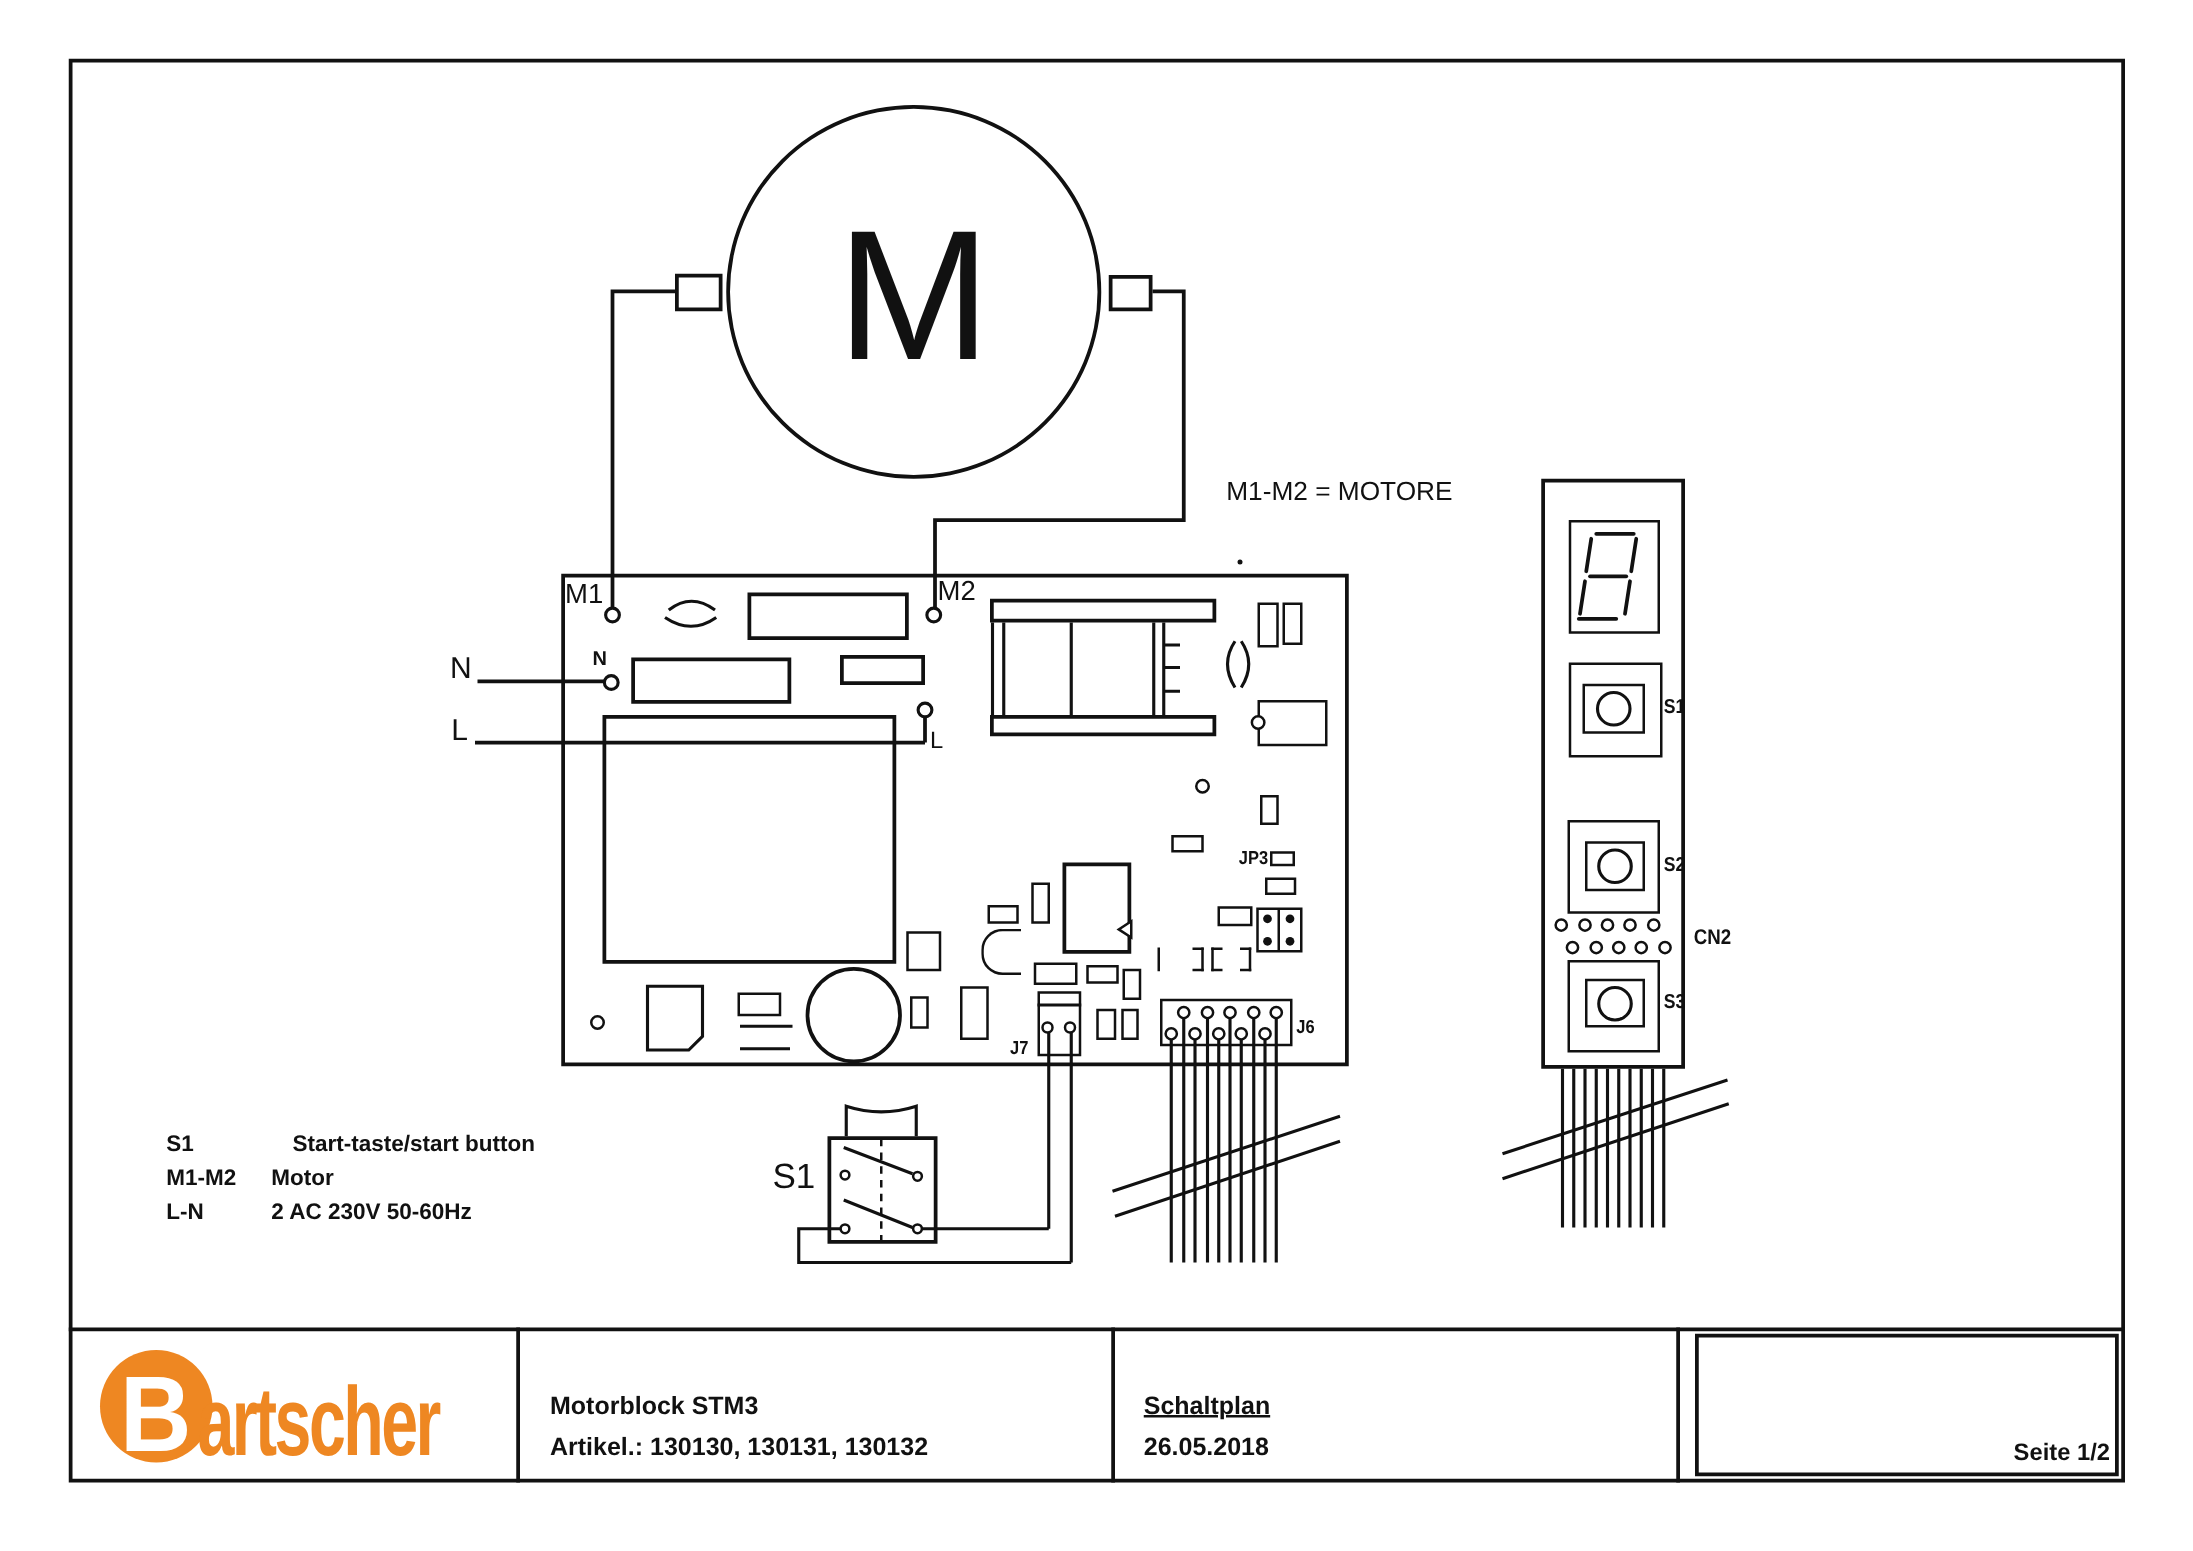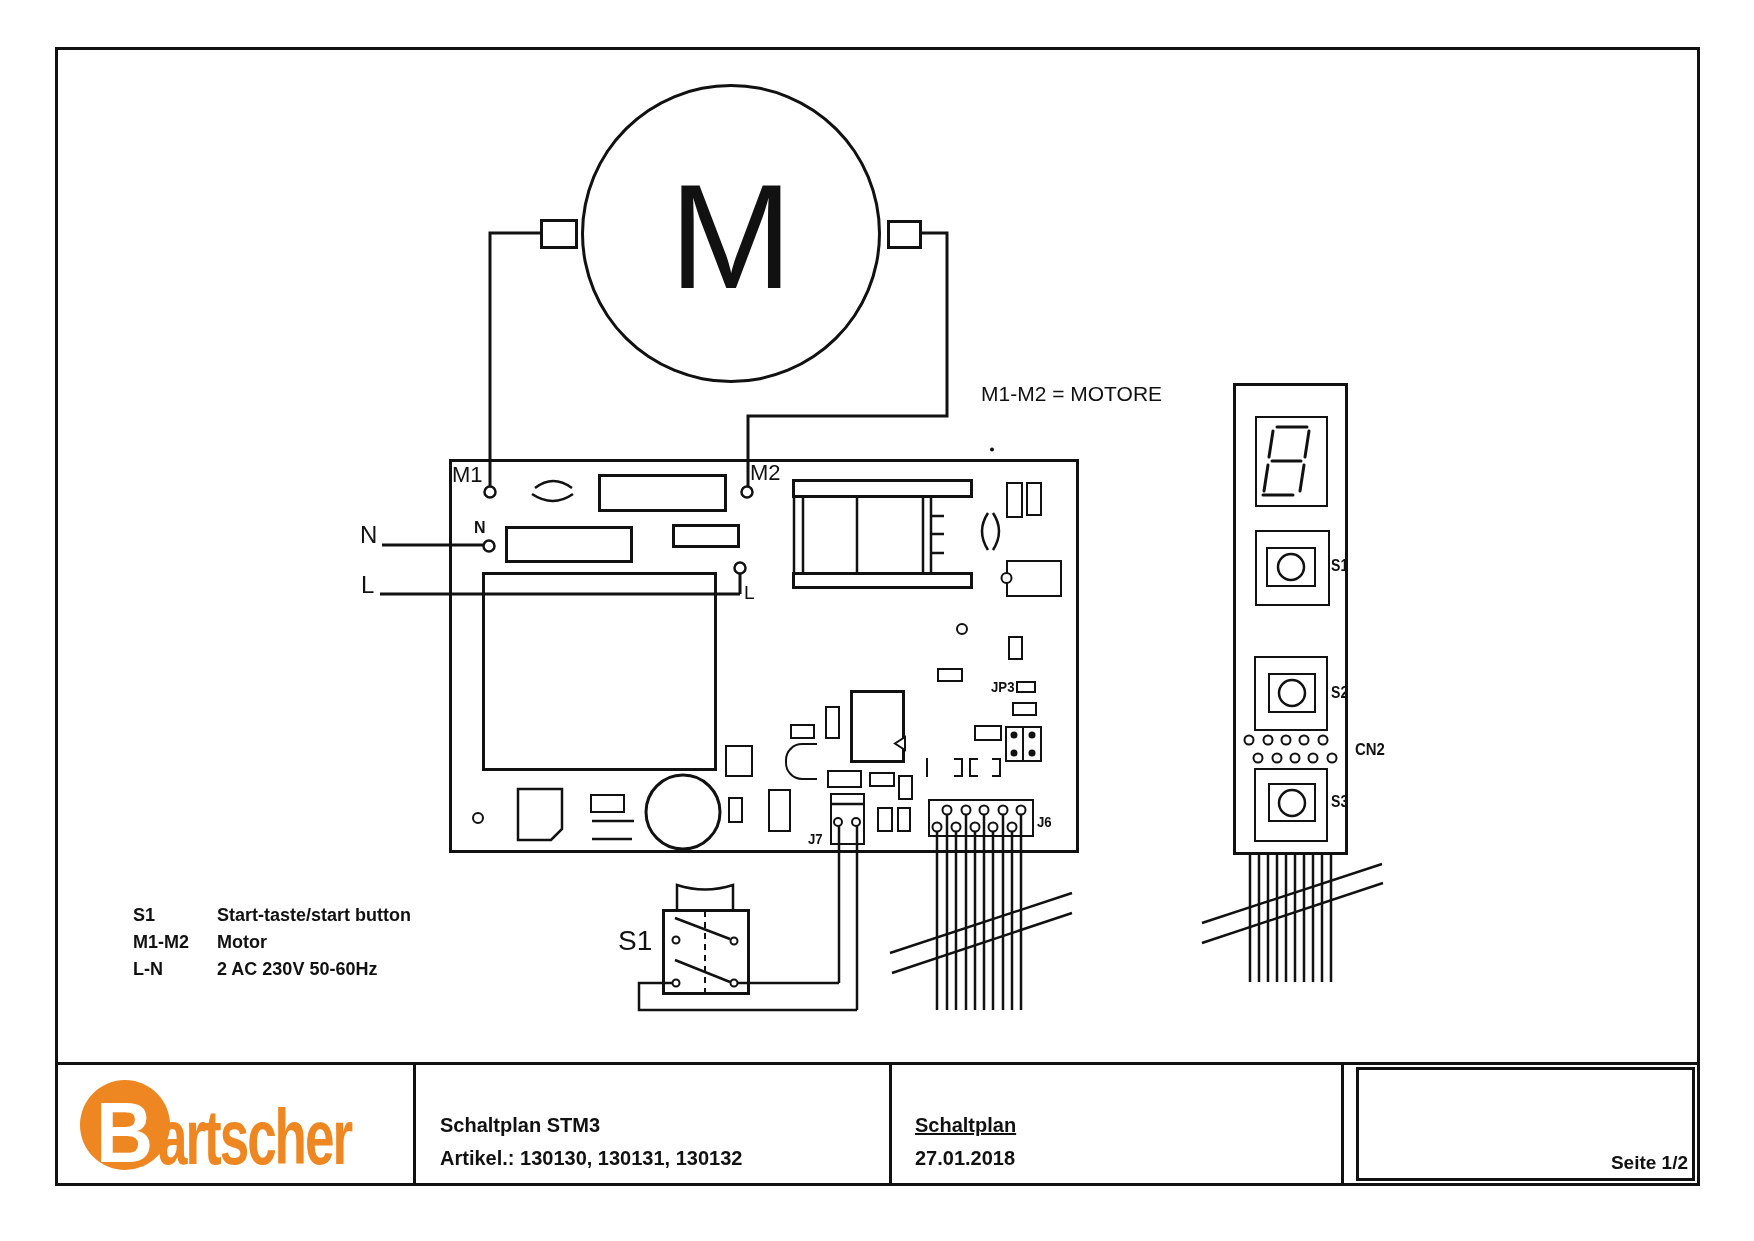--- a/index.html
+++ b/index.html
@@ -93,40 +93,40 @@
   <div class="lbl cond" style="left:1331px;top:685px;font-size:16px;font-weight:bold;">S2</div>
   <div class="c2" style="left:1254px;top:768px;width:74px;height:74px;"></div>
   <div class="c2" style="left:1268px;top:783px;width:48px;height:39px;"></div>
   <div class="lbl cond" style="left:1331px;top:794px;font-size:16px;font-weight:bold;">S3</div>
   <div class="lbl cond" style="left:1355px;top:741px;font-size:17px;font-weight:bold;">CN2</div>
 
   <div class="c3" style="left:662px;top:909px;width:88px;height:86px;background:#fff;"></div>
   <div class="lbl" style="left:618px;top:927px;font-size:28px;">S1</div>
 
   <div class="lbl bold" style="left:133px;top:906px;font-size:18px;">S1</div>
-  <div class="lbl bold" style="left:217px;top:906px;font-size:18px;">Start-taste/start button</div>
+  <div class="lbl bold" style="left:234px;top:906px;font-size:18px;">Start-taste/start button</div>
   <div class="lbl bold" style="left:133px;top:933px;font-size:18px;">M1-M2</div>
   <div class="lbl bold" style="left:217px;top:933px;font-size:18px;">Motor</div>
   <div class="lbl bold" style="left:133px;top:960px;font-size:18px;">L-N</div>
   <div class="lbl bold" style="left:217px;top:960px;font-size:18px;text-align:center;">2 AC 230V 50-60Hz</div>
 
   <div class="abs" style="left:55px;top:1062px;width:1645px;height:3px;background:#111;"></div>
   <div class="abs" style="left:413px;top:1062px;width:3px;height:124px;background:#111;"></div>
   <div class="abs" style="left:889px;top:1062px;width:3px;height:124px;background:#111;"></div>
   <div class="abs" style="left:1341px;top:1062px;width:3px;height:124px;background:#111;"></div>
   <div class="c3" style="left:1356px;top:1067px;width:339px;height:114px;"></div>
 
   <div class="abs" style="left:80px;top:1080px;width:90px;height:90px;border-radius:50%;background:#EE8722;"></div>
   <div class="lbl" style="left:96px;top:1089px;font-size:86px;font-weight:bold;color:#fff;transform:scaleX(.92);transform-origin:left;">B</div>
   <div class="lbl" style="left:158px;top:1098px;font-size:78px;font-weight:bold;color:#EE8722;letter-spacing:-3px;transform:scaleX(.68);transform-origin:left;">artscher</div>
 
-  <div class="lbl bold" style="left:440px;top:1115px;font-size:20px;">Schaltplan STM3</div>
+  <div class="lbl bold" style="left:440px;top:1115px;font-size:20px;">Motorblock STM3</div>
   <div class="lbl bold" style="left:440px;top:1148px;font-size:20px;">Artikel.: 130130, 130131, 130132</div>
   <div class="lbl bold" style="left:915px;top:1115px;font-size:20px;text-decoration:underline;">Schaltplan</div>
-  <div class="lbl bold" style="left:915px;top:1148px;font-size:20px;">27.01.2018</div>
+  <div class="lbl bold" style="left:915px;top:1148px;font-size:20px;">26.05.2018</div>
   <div class="lbl bold" style="left:1540px;top:1153px;width:148px;text-align:right;font-size:19px;">Seite 1/2</div>
 
   <svg class="overlay" width="1754" height="1241" viewBox="0 0 1754 1241">
     <g stroke="#111" fill="none">
 
       <g stroke-width="3">
         <path d="M540,233 H490 V492"></path>
         <path d="M922,233 H947 V416 H748 V492"></path>
       </g>
 

